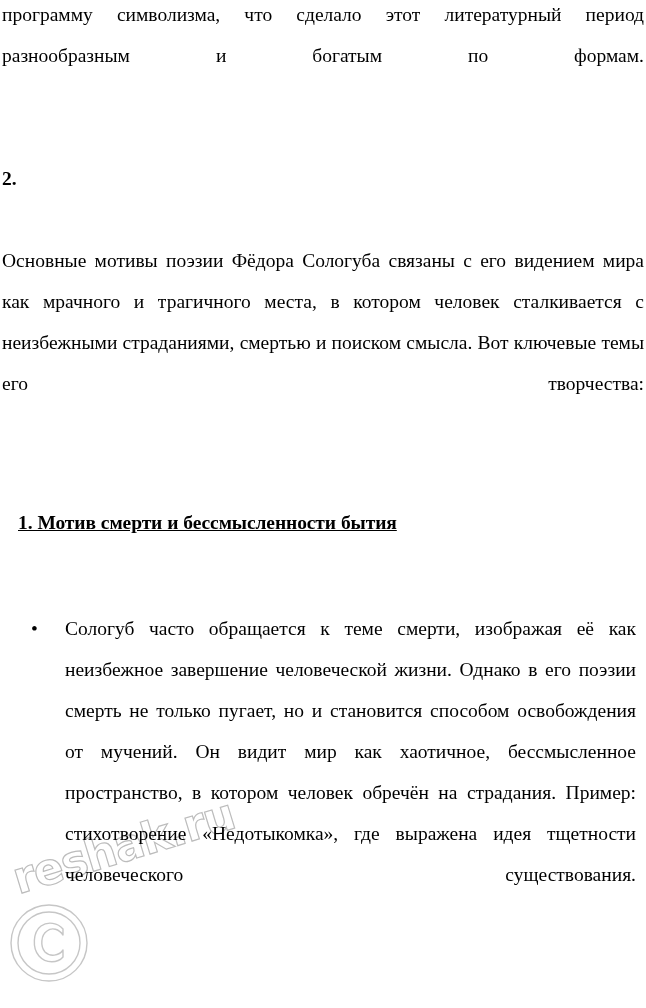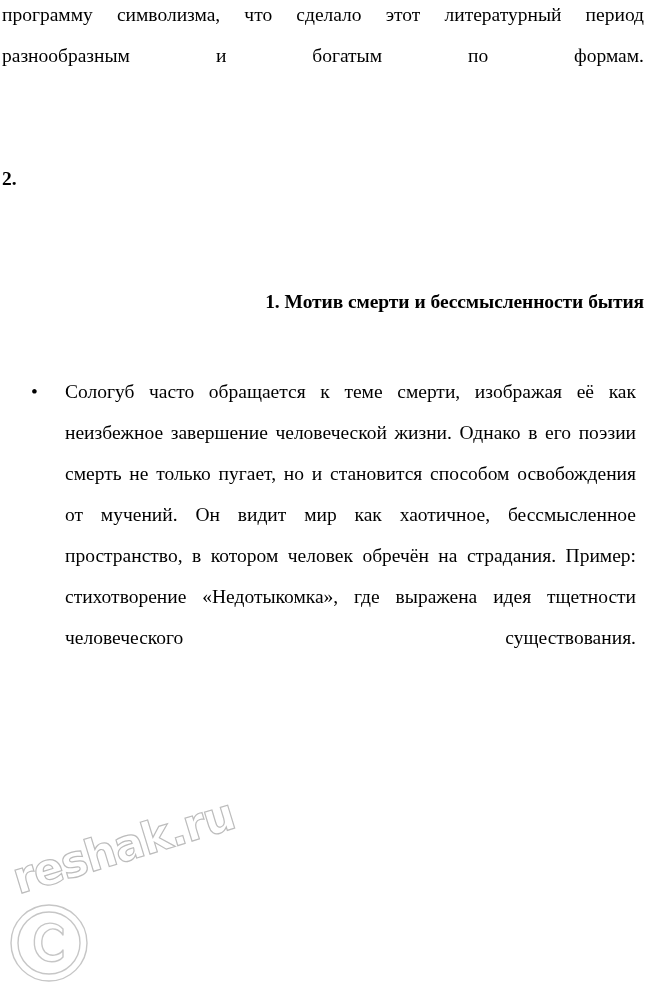--- a/index.html
+++ b/index.html
@@ -64,23 +64,24 @@
     text-align: left;
   }
 
   .para-lead {
     margin: 0;
   }
 
   
   .heading {
     font-weight: bold;
-    text-align: right;
-    margin: 0;
+    text-align: left;
+    margin: 16px;
     letter-spacing: -0.1px;
+    text-decoration: underline;
   }
 
   
   .bullet-item {
     position: relative;
     margin: 0;
     padding-left: 55px;
   }
   .bullet-dot {
     position: absolute;
@@ -166,20 +167,21 @@
   <div class="doc-body">
 
     <p class="para para-cont">программу символизма, что сделало этот литературный период разнообразным и богатым по формам.</p>
 
     <div class="gap"></div>
 
     <p class="list-marker">2.</p>
 
     <div class="gap"></div>
 
+    <p class="para para-lead">Основные мотивы поэзии Фёдора Сологуба связаны с его видением мира как мрачного и трагичного места, в котором человек сталкивается с неизбежными страданиями, смертью и поиском смысла. Вот ключевые темы его творчества:</p>
 
     <div class="gap"></div>
 
     <p class="heading">1. Мотив смерти и бессмысленности бытия</p>
 
     <div class="gap"></div>
 
     <div class="bullet-item">
       <span class="bullet-dot">•</span>
       <span class="bullet-text">Сологуб часто обращается к теме смерти, изображая её как неизбежное завершение человеческой жизни. Однако в его поэзии смерть не только пугает, но и становится способом освобождения от мучений. Он видит мир как хаотичное, бессмысленное пространство, в котором человек обречён на страдания. Пример: стихотворение «Недотыкомка», где выражена идея тщетности человеческого существования.</span>

